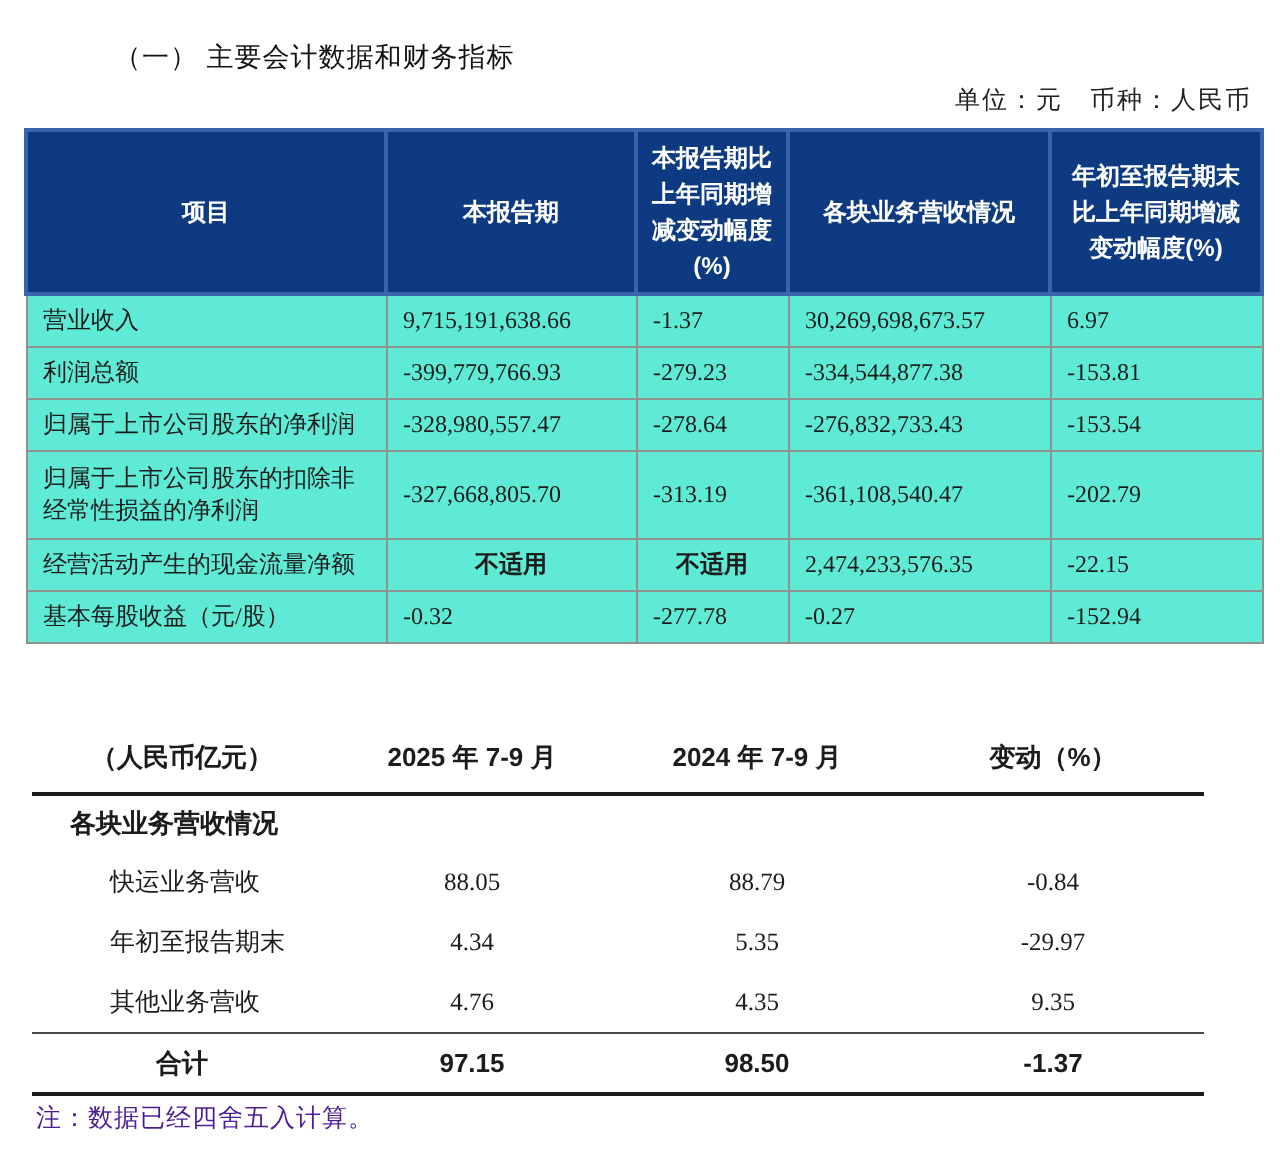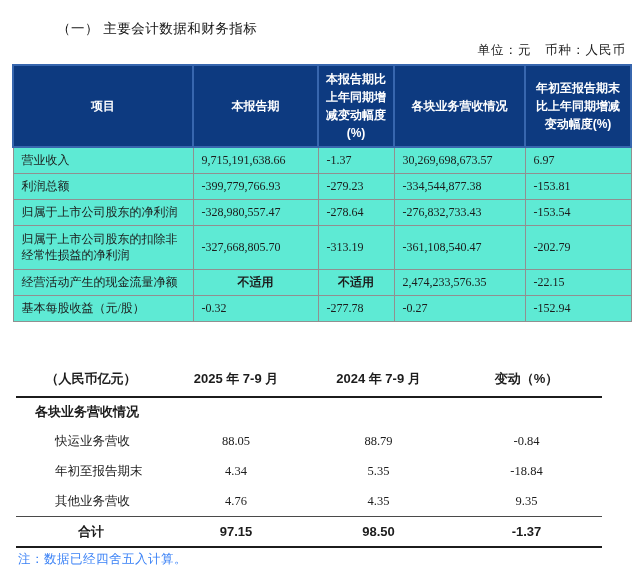--- a/index.html
+++ b/index.html
@@ -52,21 +52,21 @@
   .biz-total { height:29px; font-family:"Liberation Sans","DejaVu Sans",sans-serif; font-weight:bold; font-size:13px; }
   .biz .c { text-align:center; }
   .biz .l { text-align:left; }
   .pad-item { padding-left:39px; }
   .pad-section { padding-left:19px; }
   .rule-thick { height:2px; background:#1c1c1c; }
   .rule-thin  { height:1px; background:#4a4a4a; }
 
   .footnote {
     position:absolute; left:18px; top:551px;
-    font-size:12.5px; color:#3b82f6; letter-spacing:0.5px;
+    font-size:12.5px; color:#4c1d95; letter-spacing:0.5px;
   }
 </style>
 </head>
 <body>
 
 <div class="page">
 
   <div class="doc-title">（一） 主要会计数据和财务指标</div>
   <div class="unit-note">单位：元　币种：人民币</div>
 
@@ -147,21 +147,21 @@
     <div class="biz-row biz-item">
       <div class="l pad-item">快运业务营收</div>
       <div class="c">88.05</div>
       <div class="c">88.79</div>
       <div class="c">-0.84</div>
     </div>
     <div class="biz-row biz-item">
       <div class="l pad-item">年初至报告期末</div>
       <div class="c">4.34</div>
       <div class="c">5.35</div>
-      <div class="c">-18.84</div>
+      <div class="c">-29.97</div>
     </div>
     <div class="biz-row biz-item">
       <div class="l pad-item">其他业务营收</div>
       <div class="c">4.76</div>
       <div class="c">4.35</div>
       <div class="c">9.35</div>
     </div>
     <div class="rule-thin"></div>
     <div class="biz-row biz-total">
       <div class="c">合计</div>

